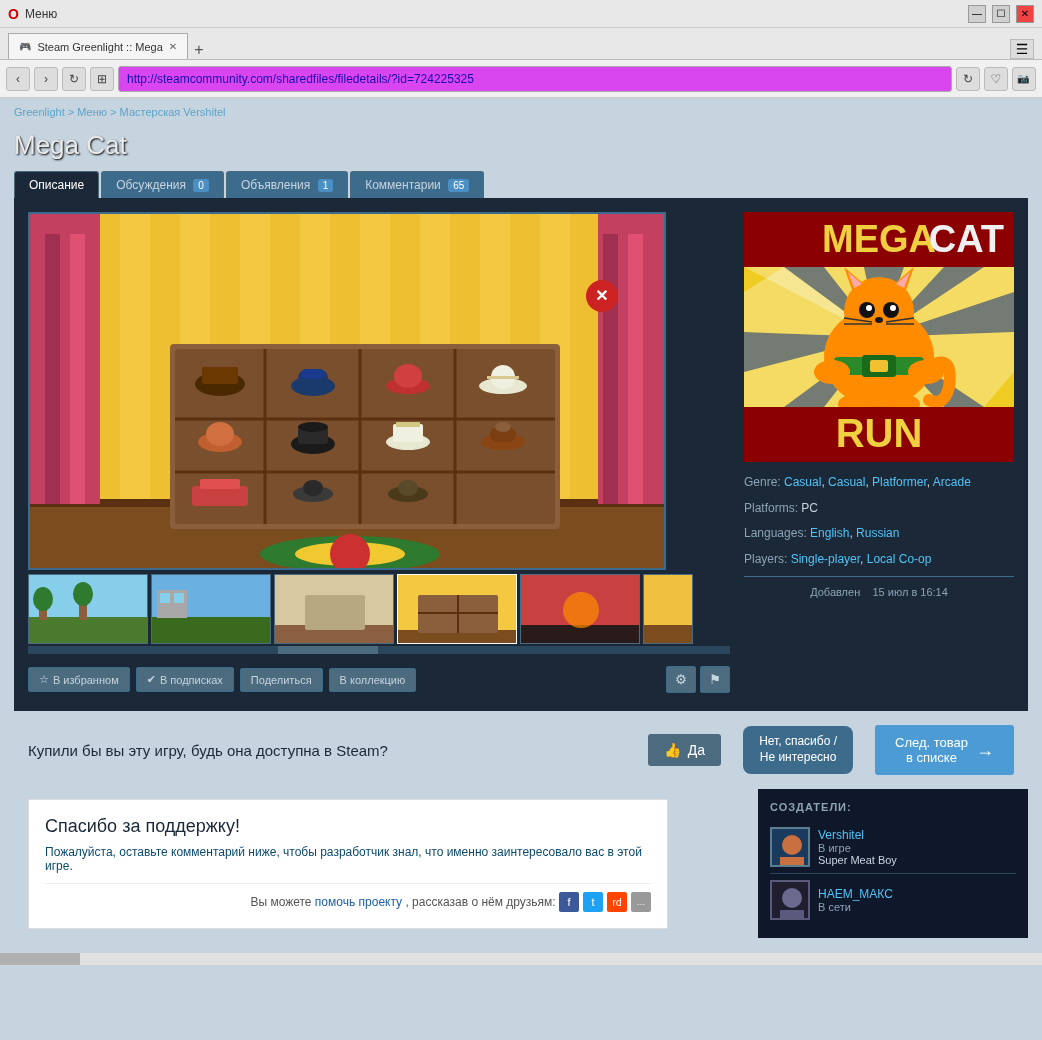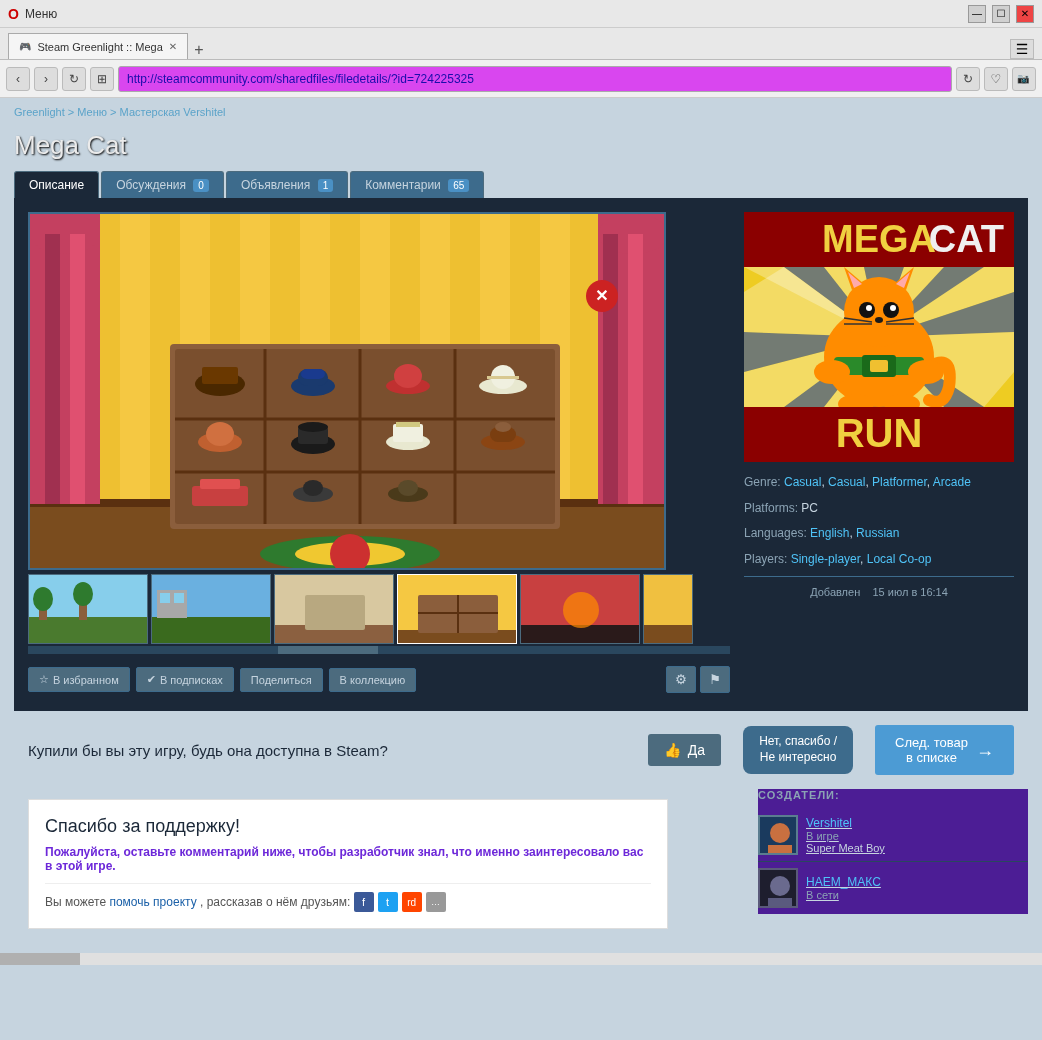--- a/index.html
+++ b/index.html
@@ -228,55 +228,56 @@
 
     
     .thanks-section {
       background: white;
       border: 1px solid #ddd;
       padding: 16px;
       margin: 10px 14px;
       width: 640px;
     }
     .thanks-title { font-size: 18px; color: #1b2838; margin-bottom: 8px; }
-    .thanks-text { font-size: 12px; color: #6d28d9; margin-bottom: 10px; font-weight: bold; }
-    .thanks-share { font-size: 12px; color: #555; margin-top: 2px; }
+    .thanks-text { font-size: 12px; color: #0c4a6e; margin-bottom: 10px; }
+    .thanks-share { font-size: 12px; color: #555; margin-top: 2px; text-align: right; }
     .thanks-share a { color: #1b60a8; text-decoration: none; }
 
     
     .social-icons { display: inline-flex; gap: 4px; }
     .soc-icon { width: 20px; height: 20px; display: inline-flex; align-items: center; justify-content: center; font-size: 11px; color: white; border-radius: 2px; }
     .soc-fb { background: #3b5998; }
     .soc-tw { background: #1da1f2; }
     .soc-rd { background: #ff4500; }
     .soc-other { background: #999; }
 
     .bottom-row {
       display: flex;
       gap: 14px;
       padding: 0 14px 14px;
     }
     .bottom-left { flex: 1; }
     .bottom-right { width: 270px; flex-shrink: 0; }
 
     .creators-box {
-      background: #4c1d95;
+      background: #0f172a;
+      padding: 12px;
     }
     .creators-title { color: #8ba3b4; font-size: 11px; font-weight: bold; letter-spacing: 1px; margin-bottom: 8px; text-transform: uppercase; }
     .creator-item {
       display: flex;
       align-items: center;
       gap: 8px;
       padding: 6px 0;
       border-bottom: 1px solid #2a475e;
       cursor: pointer;
     }
     .creator-item:last-child { border-bottom: none; }
     .creator-avatar { width: 40px; height: 40px; background: #4c6b7e; border: 1px solid #5a7d90; flex-shrink: 0; }
-    .creator-info { color: #c6d4df; font-size: 12px; text-decoration: underline; }
+    .creator-info { color: #c6d4df; font-size: 12px; }
     .creator-name { color: #4fc3f7; font-size: 12px; }
     .creator-status { color: #8ba3b4; font-size: 11px; }
     .creator-game { color: #c6d4df; font-size: 11px; }
 
     
     .bottom-scrollbar { height: 12px; background: #e0e0e0; margin: 0; }
     .scrollbar-thumb { height: 12px; width: 80px; background: #b0b0b0; }
   </style>
 </head>
 <body>

